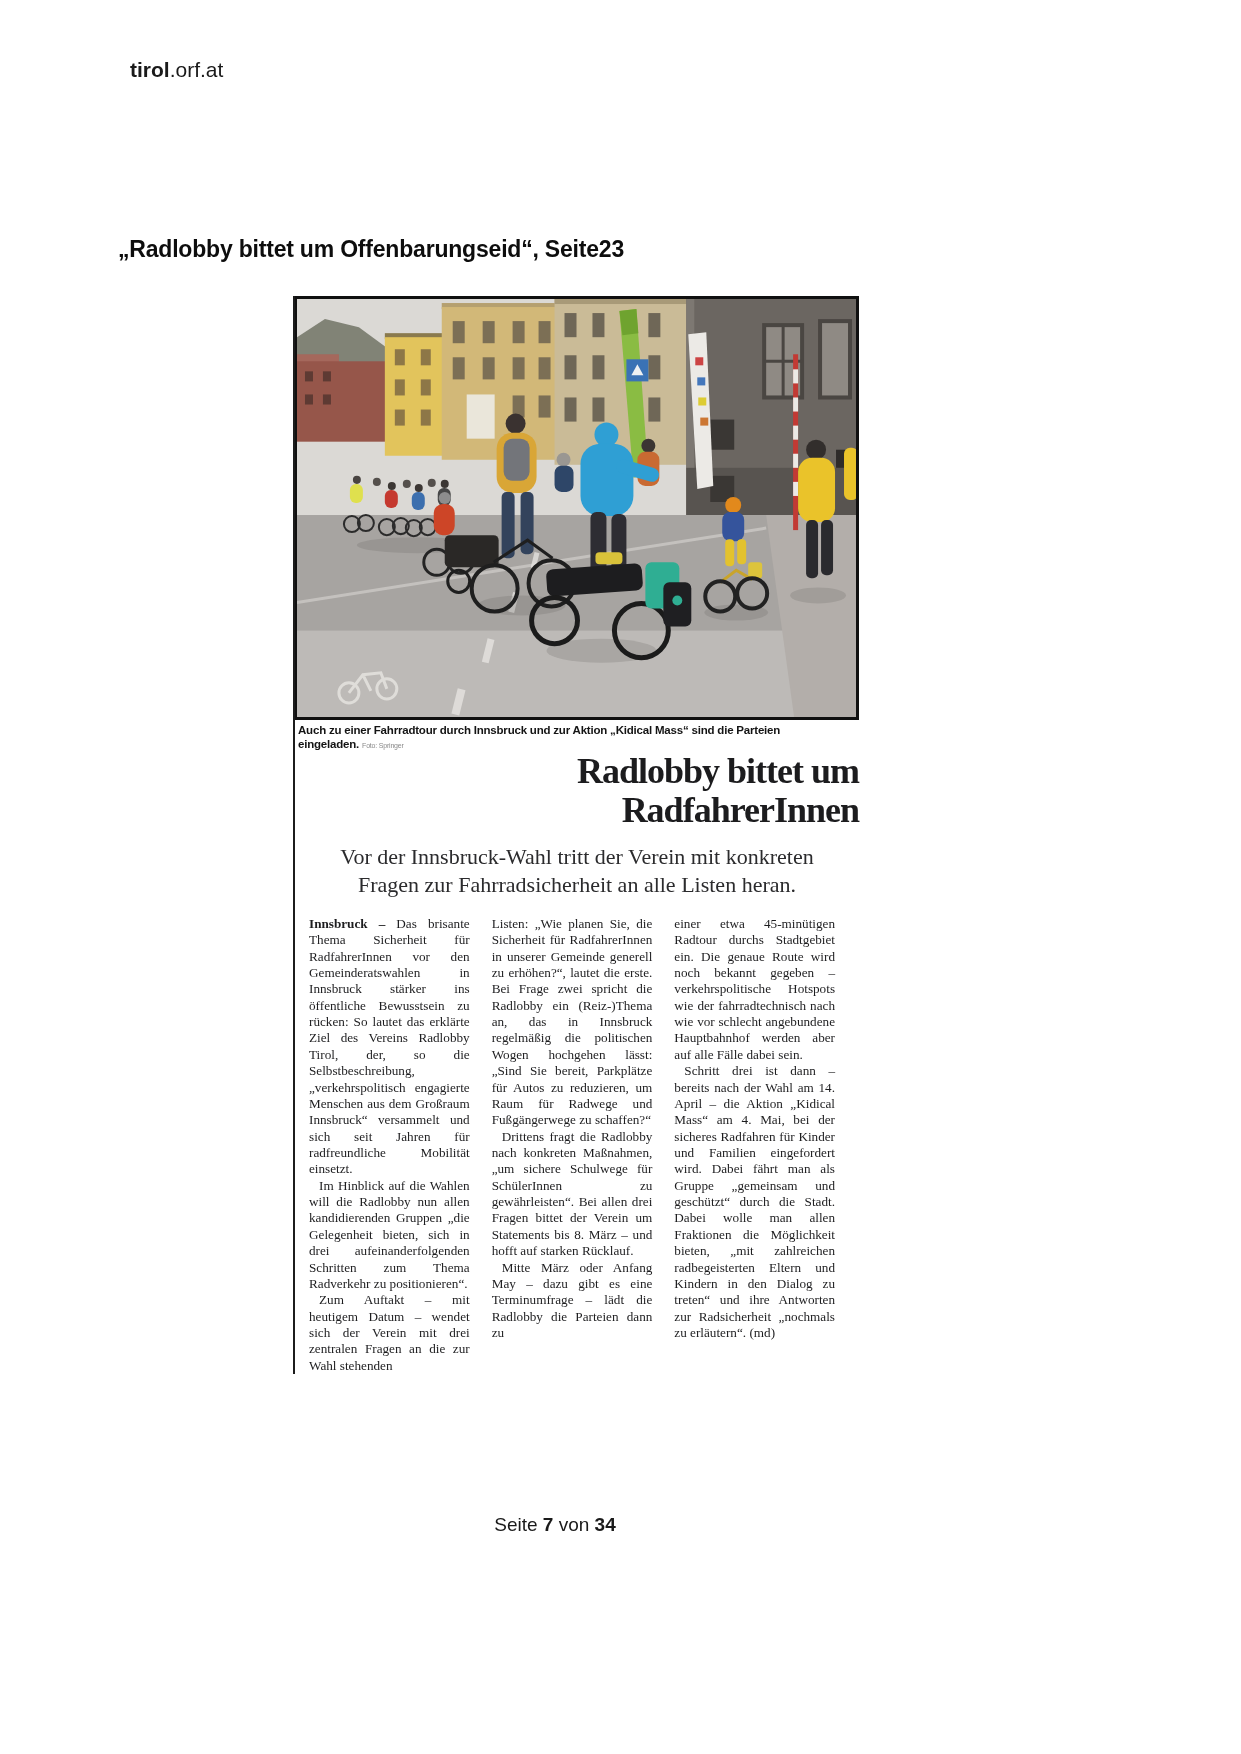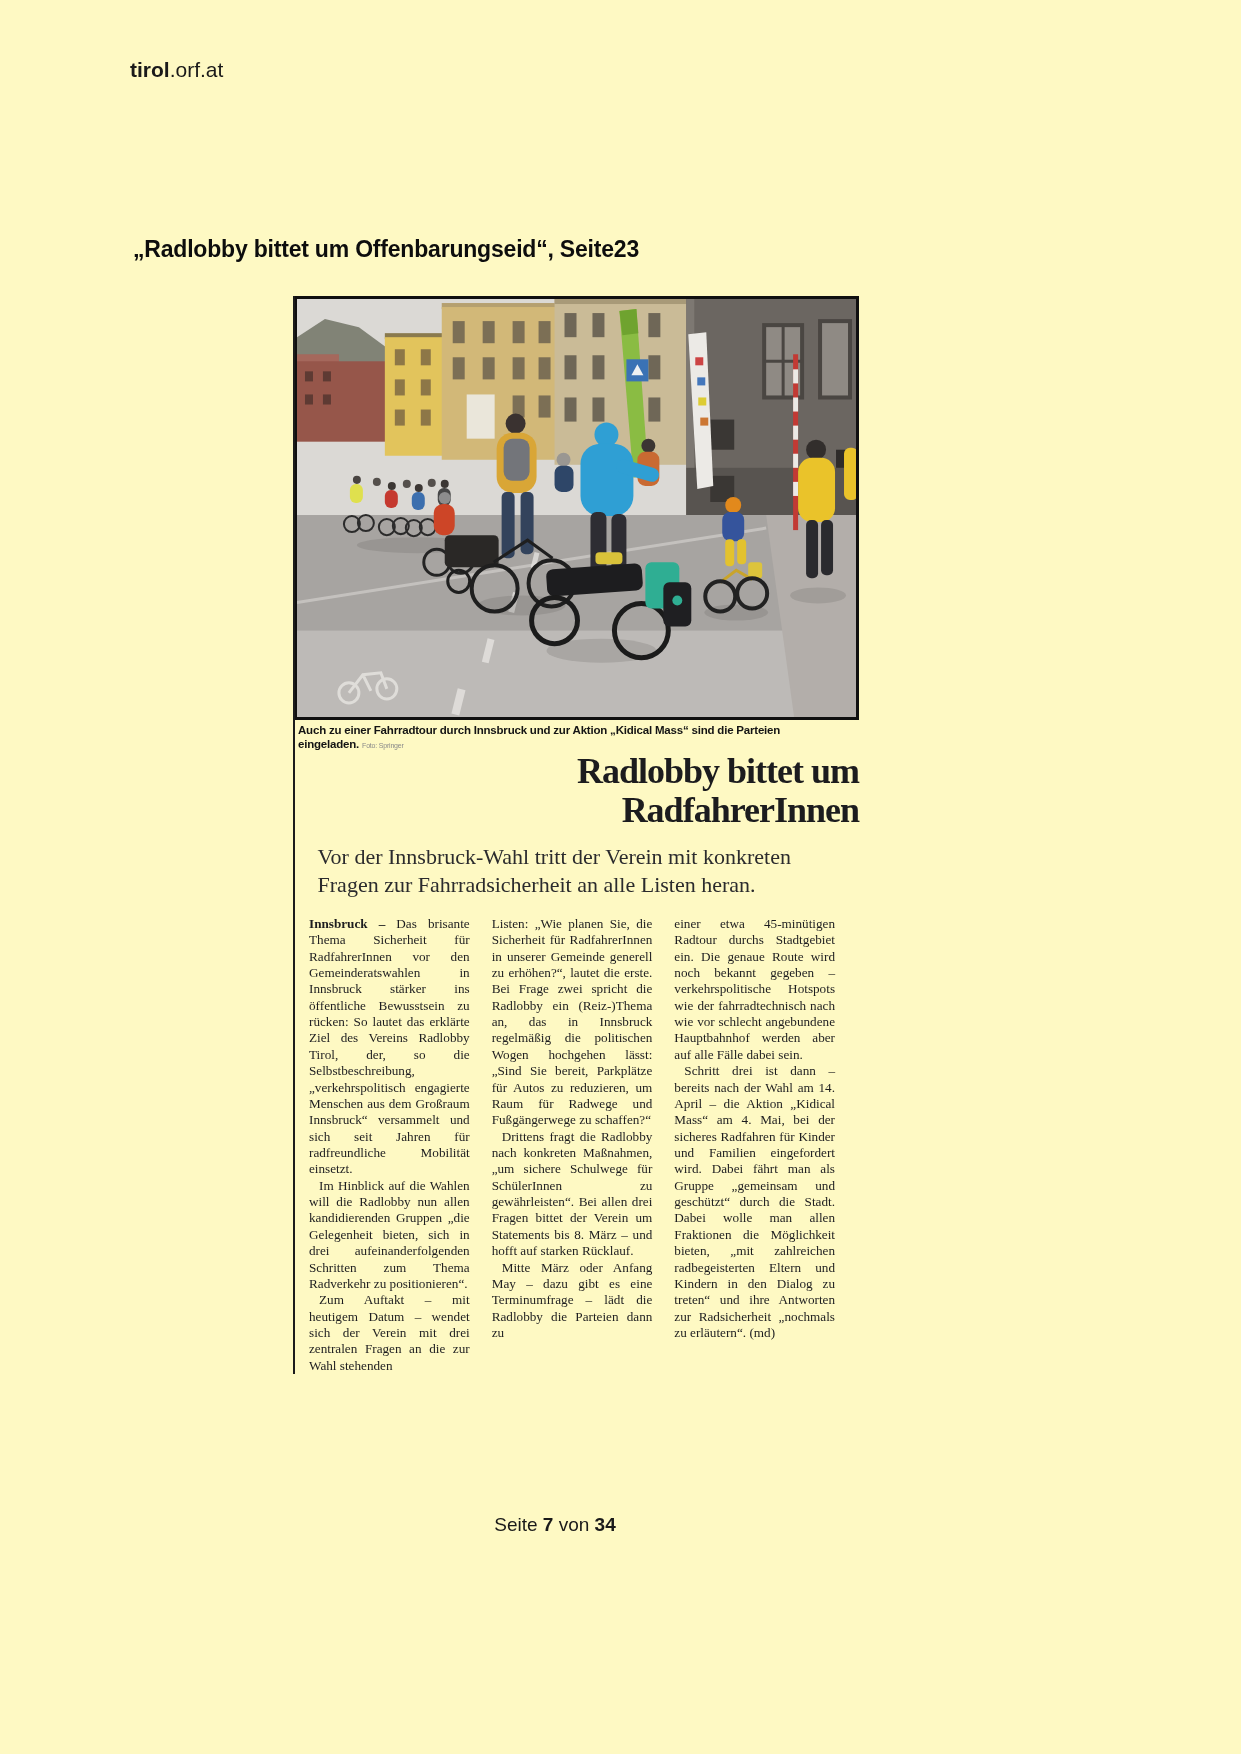--- a/index.html
+++ b/index.html
@@ -1,35 +1,35 @@
 <!DOCTYPE html>
 <html lang="de"><head>
 <meta charset="utf-8">
 <style>
   html,body{margin:0;padding:0;background:#e9e9e9;}
-  .page{position:relative;width:1241px;height:1754px;background:#fef9c3;overflow:hidden;
+  .page{position:relative;width:1241px;height:1754px;background:#ffffff;overflow:hidden;
         font-family:"Liberation Sans",sans-serif;color:#111;margin:0 auto;}
   
   .brand{position:absolute;left:130px;top:58px;font-size:21px;color:#1a1a1a;}
   .brand .b{font-weight:bold;}
   
-  .doc-heading{position:absolute;left:133px;top:236px;font-size:23px;font-weight:bold;
+  .doc-heading{position:absolute;left:118px;top:236px;font-size:23px;font-weight:bold;
                letter-spacing:-0.2px;color:#0d0d0d;}
   
   .clipping{position:absolute;left:293px;top:296px;width:566px;border-left:2px solid #1c1c1c;
             box-sizing:border-box;}
   .photo-frame{width:100%;height:424px;border:3px solid #101010;border-left-width:2px;
                box-sizing:border-box;background:#b9b6b2;display:block;}
   .photo-frame svg{display:block;width:100%;height:100%;}
   .caption{margin:4px 0 0 3px;font-size:11.5px;font-weight:bold;letter-spacing:-0.2px;
            color:#141414;line-height:1.2;}
   .caption .credit{font-weight:normal;font-size:7px;color:#8a8a8a;margin-left:3px;}
   .headline{text-align:right;font-family:"Liberation Serif",serif;
             font-weight:bold;font-size:36px;line-height:1.1;letter-spacing:-1px;color:#1c1c1e;}
-  .subheadline{margin:12px auto 0;width:92%;font-family:"Liberation Serif",serif;
+  .subheadline{margin:12px auto 0;width:92%;text-align:center;font-family:"Liberation Serif",serif;
                font-size:22px;line-height:1.3;color:#2b2b2d;}
   .article{display:flex;gap:22px;margin-top:16px;padding:0 24px 0 14px;
            font-family:"Liberation Serif",serif;font-size:13.2px;line-height:1.24;
            color:#1d1d1f;text-align:justify;hyphens:auto;}
   .article .col{flex:1 1 0;min-width:0;}
   .apara{margin:0;}
   .apara.indent{text-indent:10px;}
   
   .footer{position:absolute;top:1514px;left:0;width:1110px;text-align:center;
           font-size:19px;color:#1a1a1a;}

